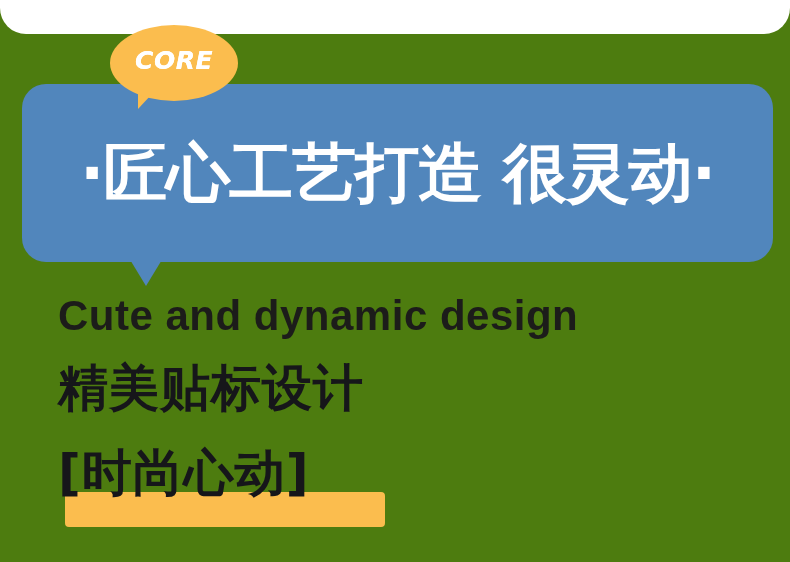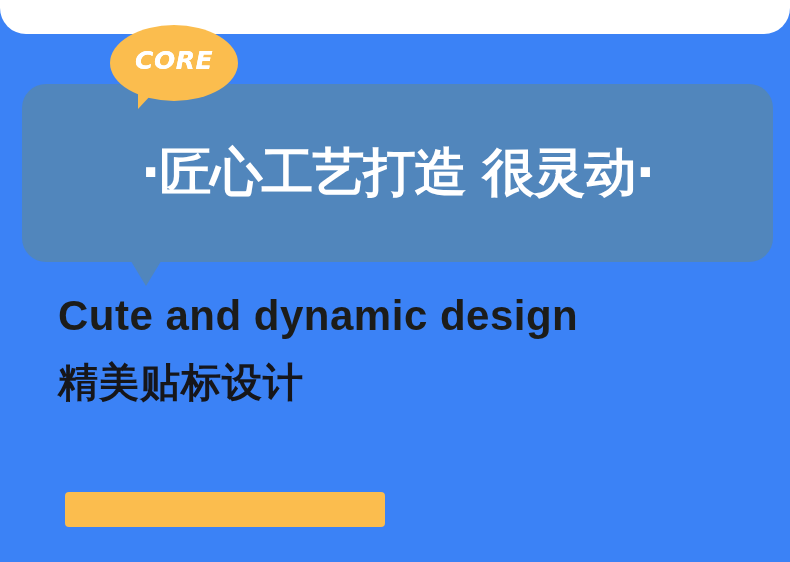--- a/index.html
+++ b/index.html
@@ -10,21 +10,21 @@
     width: 790px;
     height: 562px;
     overflow: hidden;
     font-family: "Liberation Sans", sans-serif;
   }
 
   #poster {
     position: relative;
     width: 790px;
     height: 562px;
-    background: #3b82f6;
+    background: #4d7c0f;
     overflow: hidden;
     text-align: right;
   }
 
   
   .top-band {
     position: absolute;
     left: 0;
     top: -20px;
     width: 790px;
@@ -109,21 +109,21 @@
     position: absolute;
     left: 22px;
     top: 84px;
     width: 751px;
     height: 178px;
     display: flex;
     align-items: center;
     justify-content: center;
     color: #FFFFFF;
     font-family: "DejaVu Sans", "Liberation Sans", sans-serif;
-    font-size: 52px;
+    font-size: 64px;
     font-weight: bold;
     letter-spacing: -1px;
     white-space: nowrap;
     z-index: 3;
   }
 
   
   .subtitle-en {
     position: absolute;
     left: 58px;
@@ -136,21 +136,21 @@
     white-space: nowrap;
     z-index: 3;
   }
 
   
   .cn-line {
     position: absolute;
     left: 58px;
     color: #16161A;
     font-family: "DejaVu Sans", "Liberation Sans", sans-serif;
-    font-size: 40px;
+    font-size: 50px;
     font-weight: bold;
     letter-spacing: 1px;
     white-space: nowrap;
     z-index: 3;
   }
   .cn-line-1 { top: 355px; }
   .cn-line-2 { top: 440px; }
 
   
   .highlight-bar {
@@ -179,14 +179,15 @@
 
   <div class="blue-tail"></div>
   <div class="blue-panel"></div>
   <div class="blue-headline">·匠心工艺打造 很灵动·</div>
 
   <div class="subtitle-en">Cute and dynamic design</div>
 
   <div class="cn-line cn-line-1">精美贴标设计</div>
 
   <div class="highlight-bar"></div>
+  <div class="cn-line cn-line-2">[时尚心动]</div>
 
 </div>
 
 </body></html>

